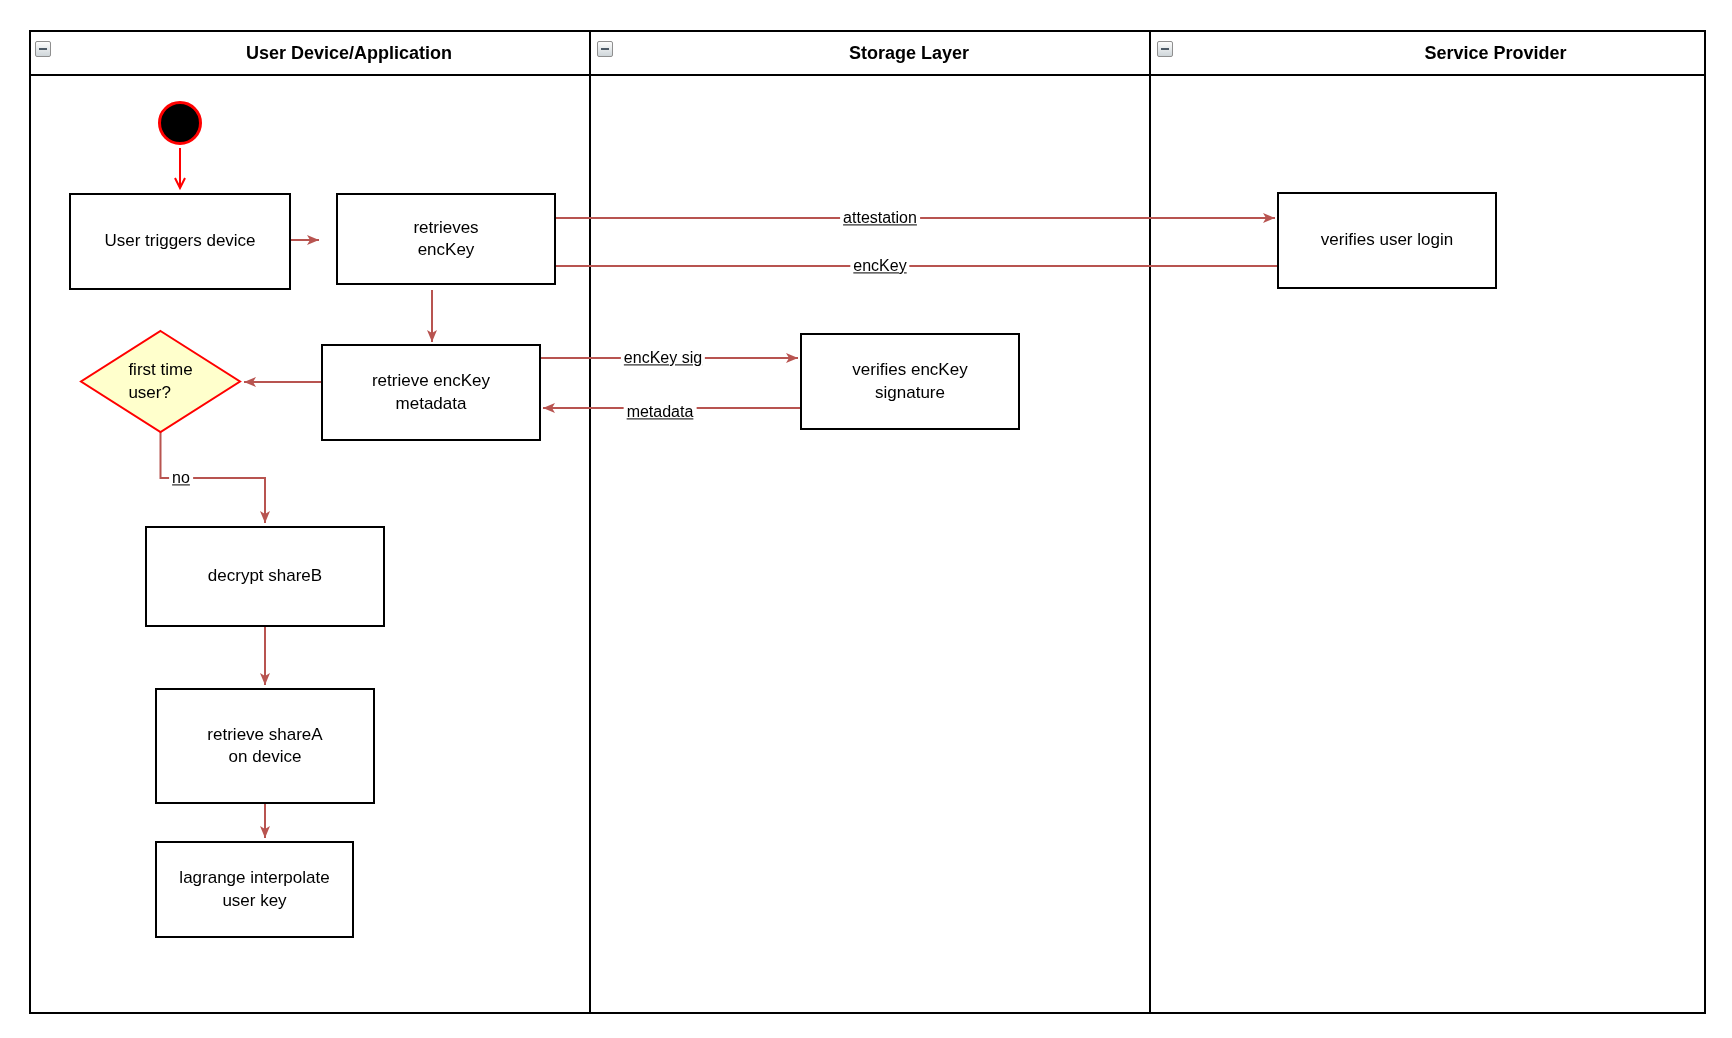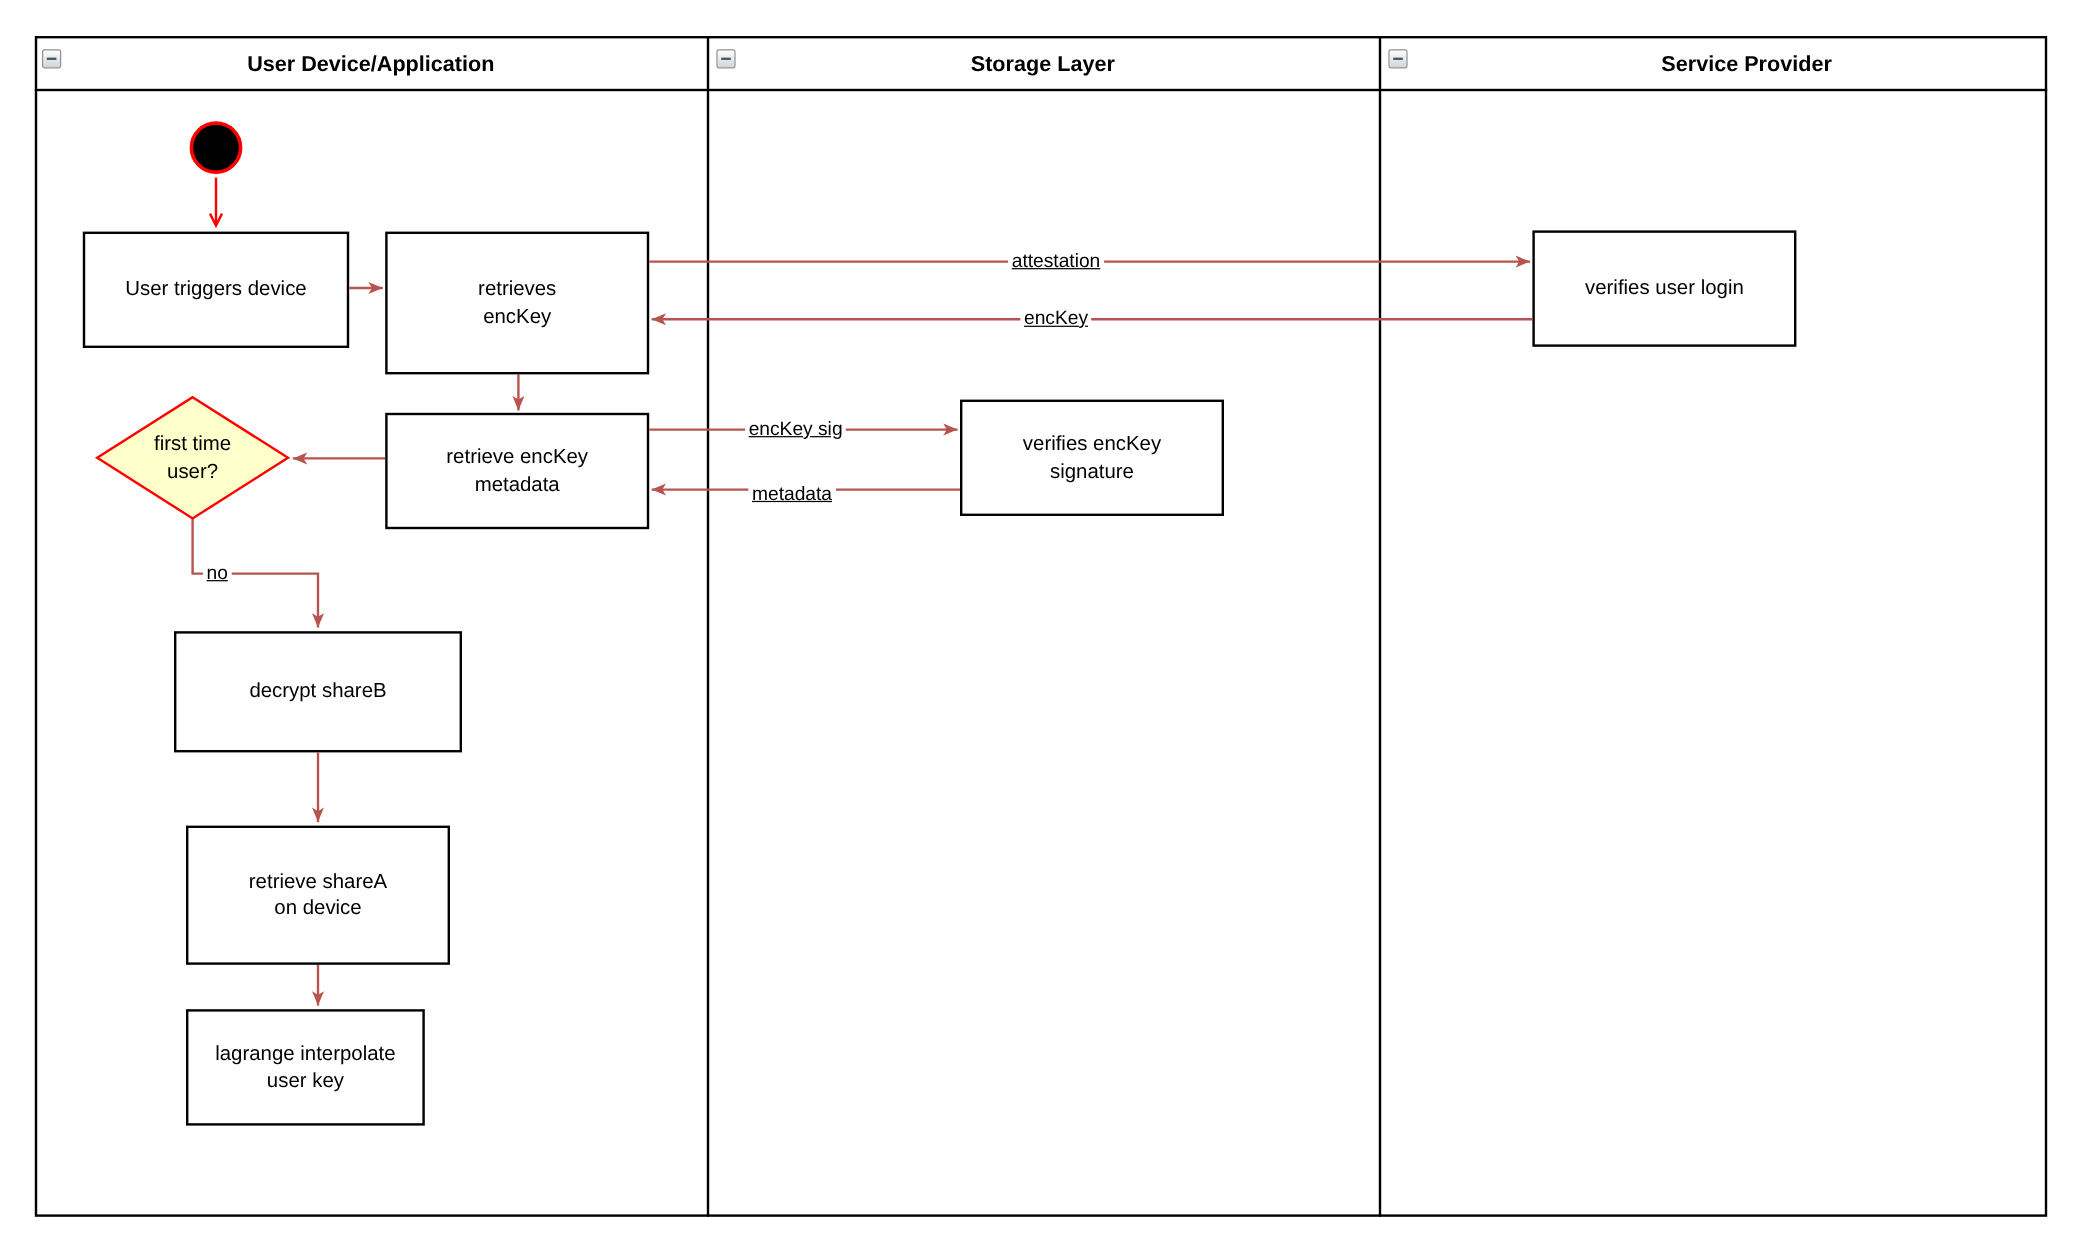--- a/index.html
+++ b/index.html
@@ -11,34 +11,34 @@
   html,body{margin:0;padding:0;background:#ffffff;}
   .canvas{
     position:relative;width:1732px;height:1038px;background:#ffffff;
     font-family:"Liberation Sans",sans-serif;color:#000;
     overflow:hidden;
   }
   .pool-border{position:absolute;left:29px;top:30px;width:1677px;height:984px;
     border:2px solid var(--line);box-sizing:border-box;background:#fff;}
   .vdiv{position:absolute;top:30px;width:2px;height:984px;background:var(--line);}
   .hsep{position:absolute;left:29px;top:74px;width:1677px;height:2px;background:var(--line);}
-  .lane-header{position:absolute;top:32px;height:42px;display:flex;align-items:center;justify-content:center;}
+  .lane-header{position:absolute;top:32px;height:42px;display:flex;align-items:center;justify-content:center;margin-left:40px;}
   .lane-title{font-weight:bold;font-size:18px;}
   .collapse-btn{position:absolute;top:41px;width:16px;height:16px;box-sizing:border-box;
     border:1px solid #8f8f8f;border-radius:2px;
     background:linear-gradient(#fdfdfd,#cfd6da);
     display:flex;align-items:center;justify-content:center;cursor:pointer;}
   .collapse-btn .dash{width:8px;height:2px;background:#4d5a66;}
   .node{position:absolute;box-sizing:border-box;border:2px solid var(--line);background:#fff;
     display:flex;align-items:center;justify-content:center;text-align:center;
     font-size:17px;line-height:1.3;white-space:pre-line;}
   .start-node{position:absolute;left:158px;top:101px;width:44px;height:44px;box-sizing:border-box;
     border-radius:50%;background:#000;border:3px solid var(--hl);}
   .decision-label{position:absolute;left:95px;top:351px;width:131px;height:61px;
-    display:flex;align-items:center;justify-content:center;text-align:center;
+    display:flex;align-items:center;justify-content:center;text-align:left;
     font-size:17px;line-height:1.3;white-space:pre-line;}
   .edge-label{position:absolute;transform:translate(-50%,-50%);
     background:#fff;padding:0 3px;font-size:16px;line-height:1.2;white-space:nowrap;text-decoration:underline;}
   svg.edges{position:absolute;left:0;top:0;width:1732px;height:1038px;}
   svg.edges path.e{stroke:var(--edge);stroke-width:2;fill:none;}
   svg.edges path.hl{stroke:var(--hl);stroke-width:2;fill:none;}
   .mk-fill{fill:var(--edge);}
   .mk-open{fill:none;stroke:var(--hl);stroke-width:2;}
   .diamond{fill:var(--note);stroke:var(--hl);stroke-width:2;}
 </style>
@@ -104,21 +104,21 @@
 
     <path class="e" d="M265,788 L265,838" marker-end="url(#mArrow)"></path>
 
     <polygon class="diamond" points="160.5,331 240,381.5 160.5,432 81,381.5"></polygon>
   </svg>
 
   <div class="start-node"></div>
 
   <div class="node" style="left:69px;top:193px;width:222px;height:97px">User triggers device</div>
 
-  <div class="node" style="left:321px;top:193px;width:220px;height:119px">retrieves
+  <div class="node" style="left:336px;top:193px;width:220px;height:92px">retrieves
 encKey</div>
 
   <div class="node" style="left:321px;top:344px;width:220px;height:97px">retrieve encKey
 metadata</div>
 
   <div class="node" style="left:800px;top:333px;width:220px;height:97px">verifies encKey
 signature</div>
 
   <div class="node" style="left:1277px;top:192px;width:220px;height:97px">verifies user login</div>
 

